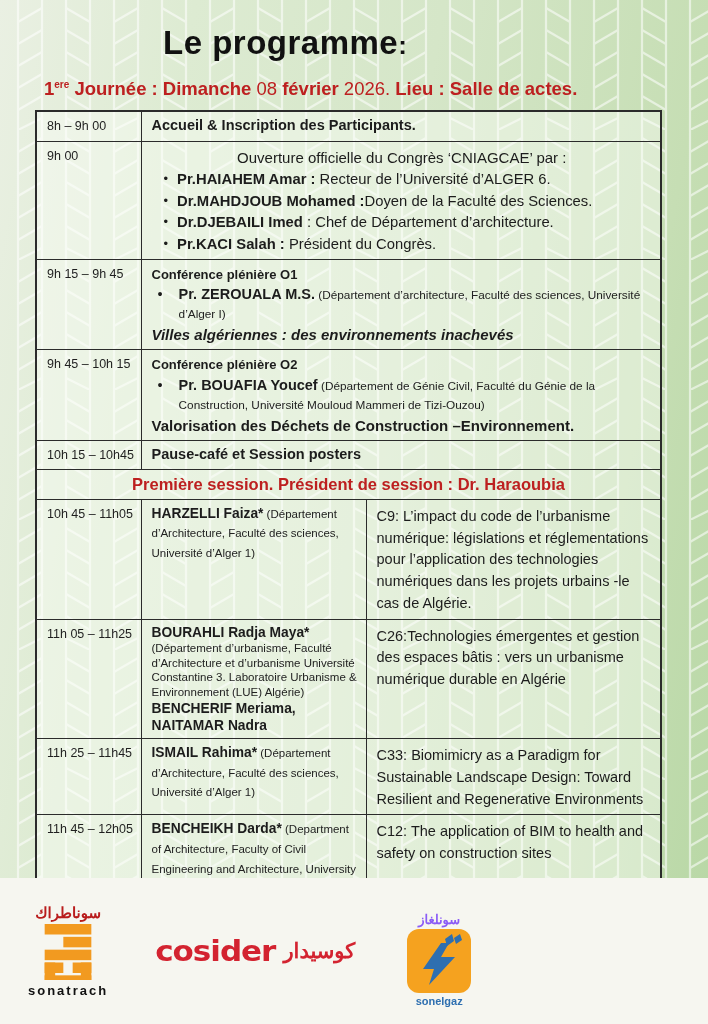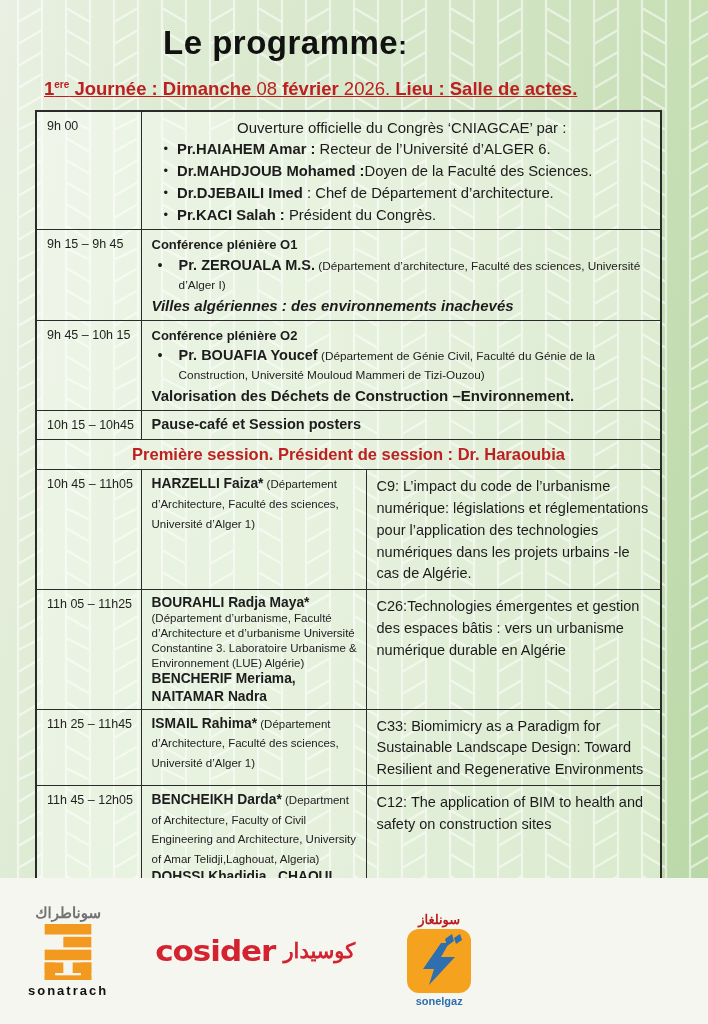--- a/index.html
+++ b/index.html
@@ -5,21 +5,21 @@
   html,body{margin:0;padding:0;}
   body{font-family:"Liberation Sans", sans-serif; color:#1c1c1c;}
   .page{position:relative;width:708px;height:1024px;overflow:hidden;
         background:linear-gradient(100deg,#eaf0e3 0%,#ddebd2 22%,#d5e6c8 50%,#c6deb4 80%,#b7d7a4 100%);}
   .pattern{position:absolute;left:0;top:0;z-index:0;pointer-events:none;}
   .content{position:relative;z-index:1;}
 
   
   .title{margin:24px 0 0 163px;font-size:33px;font-weight:700;letter-spacing:.5px;color:#111;}
   .title .colon{font-size:26px;}
-  .dateline{margin:16px 0 10px 44px;font-size:18.5px;font-weight:700;color:#bd2020;text-decoration:underline;}
+  .dateline{margin:16px 0 10px 44px;font-size:18.5px;font-weight:700;color:#bd2020;}
   .dateline sup{font-size:10px;}
   .dateline .reg{font-weight:400;}
 
   
   table.program{border-collapse:collapse;table-layout:fixed;width:625px;margin:4px 0 0 35px;
                 border:2px solid #2b2b2b;background:rgba(252,254,250,0.42);}
   col.c-time{width:105px;} col.c-auth{width:225px;} col.c-paper{width:295px;}
   td{border:1px solid #2b2b2b;vertical-align:top;padding:4px 8px 4px 10px;overflow:hidden;}
   td.time{font-size:12.5px;padding-top:7px;color:#1f1f1f;white-space:nowrap;}
   td.c{font-size:14.5px;line-height:1.35;}
@@ -42,28 +42,28 @@
   
   .footer{position:absolute;left:0;bottom:0;width:708px;height:146px;background:#f6f6f0;z-index:2;
           display:flex;align-items:center;justify-content:flex-start;}
   .logo{display:flex;flex-direction:column;align-items:center;}
   .ctc{margin-left:118px;width:90px;height:90px;border:2px solid #3f80b6;border-radius:50%;
        position:relative;background:#fdfdfb;}
   .ctc .ctc-label{position:absolute;top:12px;left:0;width:100%;text-align:center;
        color:#c62828;font-weight:700;font-size:11px;letter-spacing:3px;}
   .ctc svg{position:absolute;left:19px;top:26px;}
   .sonatrach{margin-left:28px;}
-  .sonatrach .ar{font-size:15px;font-weight:700;color:#737373;margin-bottom:2px;}
+  .sonatrach .ar{font-size:15px;font-weight:700;color:#b91c1c;margin-bottom:2px;}
   .sonatrach .lat{font-size:13px;font-weight:700;color:#111;letter-spacing:2px;margin-top:3px;}
   .cosider{margin-left:47px;flex-direction:row;align-items:center;gap:8px;display:flex;}
   .cosider .lat{font-size:31px;font-weight:800;color:#d32330;letter-spacing:-1px;
                 font-family:"DejaVu Sans", sans-serif;transform:scaleY(.92);}
   .cosider .ar{font-size:21px;font-weight:700;color:#d32330;}
   .sonelgaz{margin-left:52px;}
-  .sonelgaz .ar{font-size:13px;font-weight:700;color:#b91c1c;margin-bottom:2px;margin-top:16px;}
+  .sonelgaz .ar{font-size:13px;font-weight:700;color:#8b5cf6;margin-bottom:2px;margin-top:16px;}
   .sonelgaz .lat{font-size:11px;font-weight:700;color:#2e6fb0;margin-top:2px;}
   .sg-box{width:64px;height:64px;border-radius:12px;background:#f5a21f;position:relative;}
 </style>
 </head>
 <body>
 
 <div class="page">
 
   <svg class="pattern" width="708" height="880">
     <defs>
@@ -100,20 +100,24 @@
     </div>
 
     <table class="program">
       <colgroup>
           <col class="c-time">
           <col class="c-auth">
           <col class="c-paper">
         </colgroup>
 
       <tbody>
+          <tr style="height:30px;">
+        <td class="time">8h – 9h 00</td>
+        <td class="c b" colspan="2">Accueil &amp; Inscription des Participants.</td>
+      </tr>
 
       <tr style="height:101px;">
         <td class="time">9h 00</td>
         <td class="c" colspan="2">
           <div class="intro">Ouverture officielle du Congrès ‘CNIAGCAE’ par :</div>
           <div class="bullet">
                 <span class="dot">•</span>
                 <span><span class="b">Pr.HAIAHEM Amar :</span><span> Recteur de l’Université d’ALGER 6.</span></span>
               </div>
           <div class="bullet">

